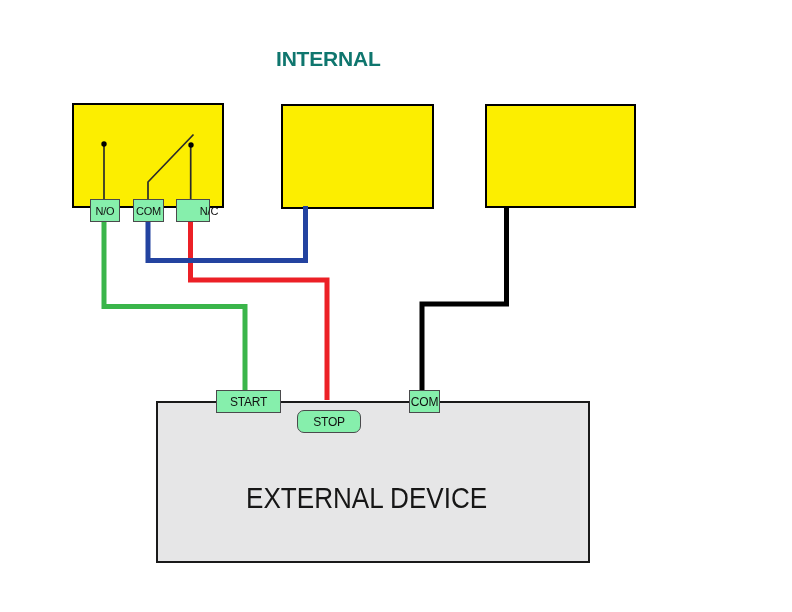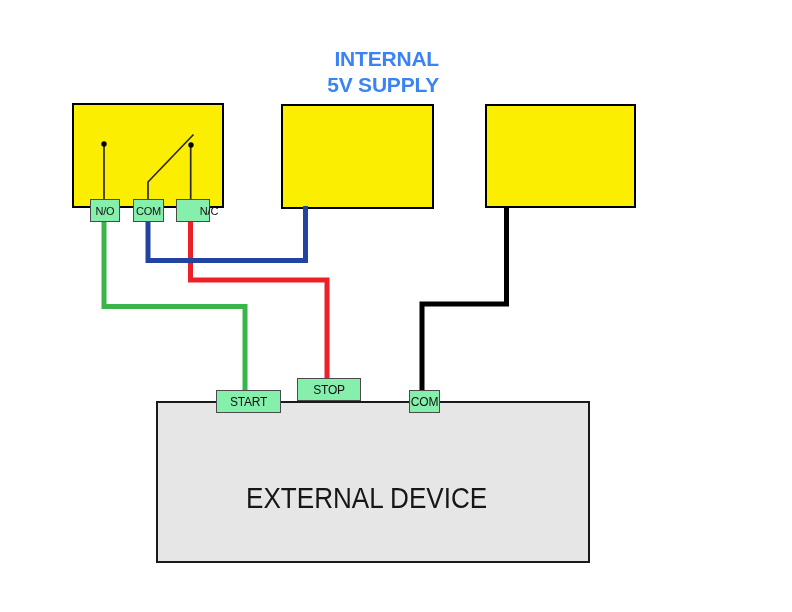--- a/index.html
+++ b/index.html
@@ -5,22 +5,22 @@
   html,body { margin:0; padding:0; background:#ffffff; }
   .stage {
     position:relative; width:792px; height:612px; background:#ffffff;
     font-family:"Liberation Sans", sans-serif; overflow:hidden;
   }
   .ybox {
     position:absolute; background:#FCEE00; border:2px solid #000000;
     box-sizing:border-box;
   }
   .box-title {
-    position:absolute; color:#3b82f6; font-weight:bold; font-size:21px;
-    line-height:26px; text-align:right; letter-spacing:-0.2px;
+    position:absolute; color:#0f766e; font-weight:bold; font-size:21px;
+    line-height:26px; text-align:left; letter-spacing:-0.2px;
   }
   .relay-title { left:72px; top:69px; width:152px; font-size:22px; }
   .supply-title { left:276px; top:46px; width:163px; }
   .ground-title { left:485px; top:74px; width:151px; }
   .device {
     position:absolute; left:156px; top:401px; width:434px; height:162px;
     background:#E6E6E7; border:2px solid #1A1A1A; box-sizing:border-box;
   }
   .device-title {
     position:absolute; left:246px; top:481px; font-size:30px; color:#161616;
@@ -30,38 +30,37 @@
   .terminal {
     position:absolute; background:#86efac; border:1.5px solid #4A4A4C;
     box-sizing:border-box; display:flex; align-items:center; justify-content:center;
     font-size:11px; color:#111111; letter-spacing:-0.2px;
   }
   .terminal.wide { font-size:12px; }
   .t-no   { left:90px;  top:199px; width:30px; height:23px; }
   .t-com  { left:133px; top:199px; width:31px; height:23px; }
   .t-nc   { left:176px; top:199px; width:29px; height:23px;padding-left:32px; }
   .t-start{ left:216px; top:390px; width:65px; height:23px; }
-  .t-stop { left:297px; top:378px; width:64px; height:23px; }
+  .t-stop { left:297px; top:410px; width:64px; height:23px;border-radius:7px; }
   .t-comx { left:409px; top:390px; width:31px; height:23px; }
   .b-relay  { left:72px;  top:103px; width:152px; height:105px; }
   .b-supply { left:281px; top:104px; width:153px; height:105px; }
   .b-ground { left:485px; top:104px; width:151px; height:104px; }
 </style>
 </head>
 <body>
 
 <div class="stage">
 
   <div class="ybox b-relay"></div>
   <div class="ybox b-supply"></div>
   <div class="ybox b-ground"></div>
 
   <div class="box-title supply-title">
     <div>INTERNAL</div>
-    <div>5V SUPPLY</div>
   </div>
 
   <div class="device"></div>
   <div class="device-title">EXTERNAL DEVICE</div>
 
   <svg class="wires" viewBox="0 0 792 612" xmlns="http://www.w3.org/2000/svg">
 
     <polyline points="190.5,212 190.5,280 327,280 327,400" fill="none" stroke-width="5" stroke="#EC2026"></polyline>
     <polyline points="148,212 148,260.5 305.5,260.5 305.5,206" fill="none" stroke-width="5" stroke="#2343A0"></polyline>
     <polyline points="104,212 104,306.5 245,306.5 245,400" fill="none" stroke-width="5" stroke="#3AB54A"></polyline>

